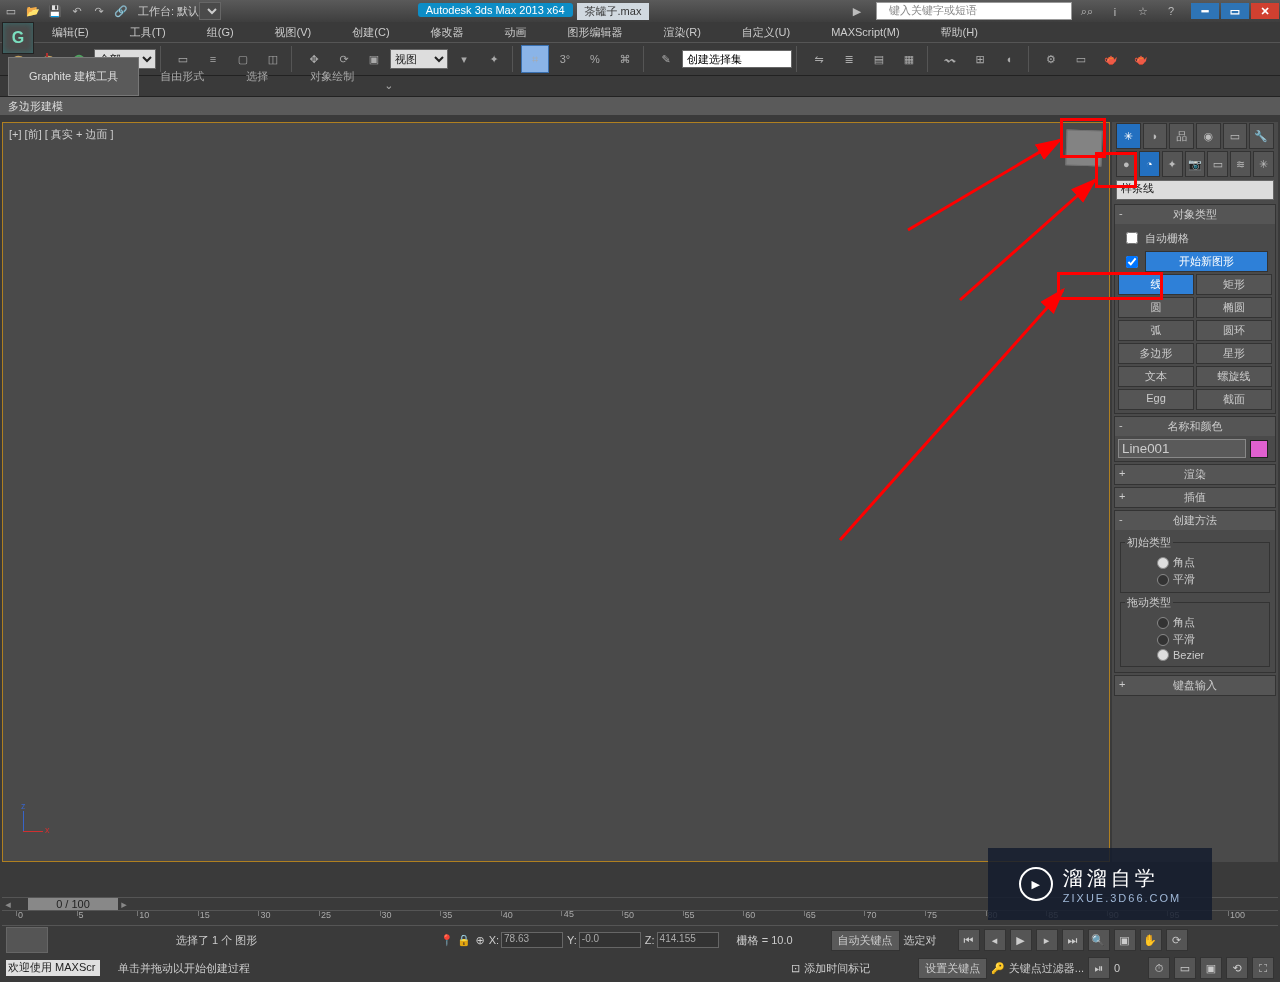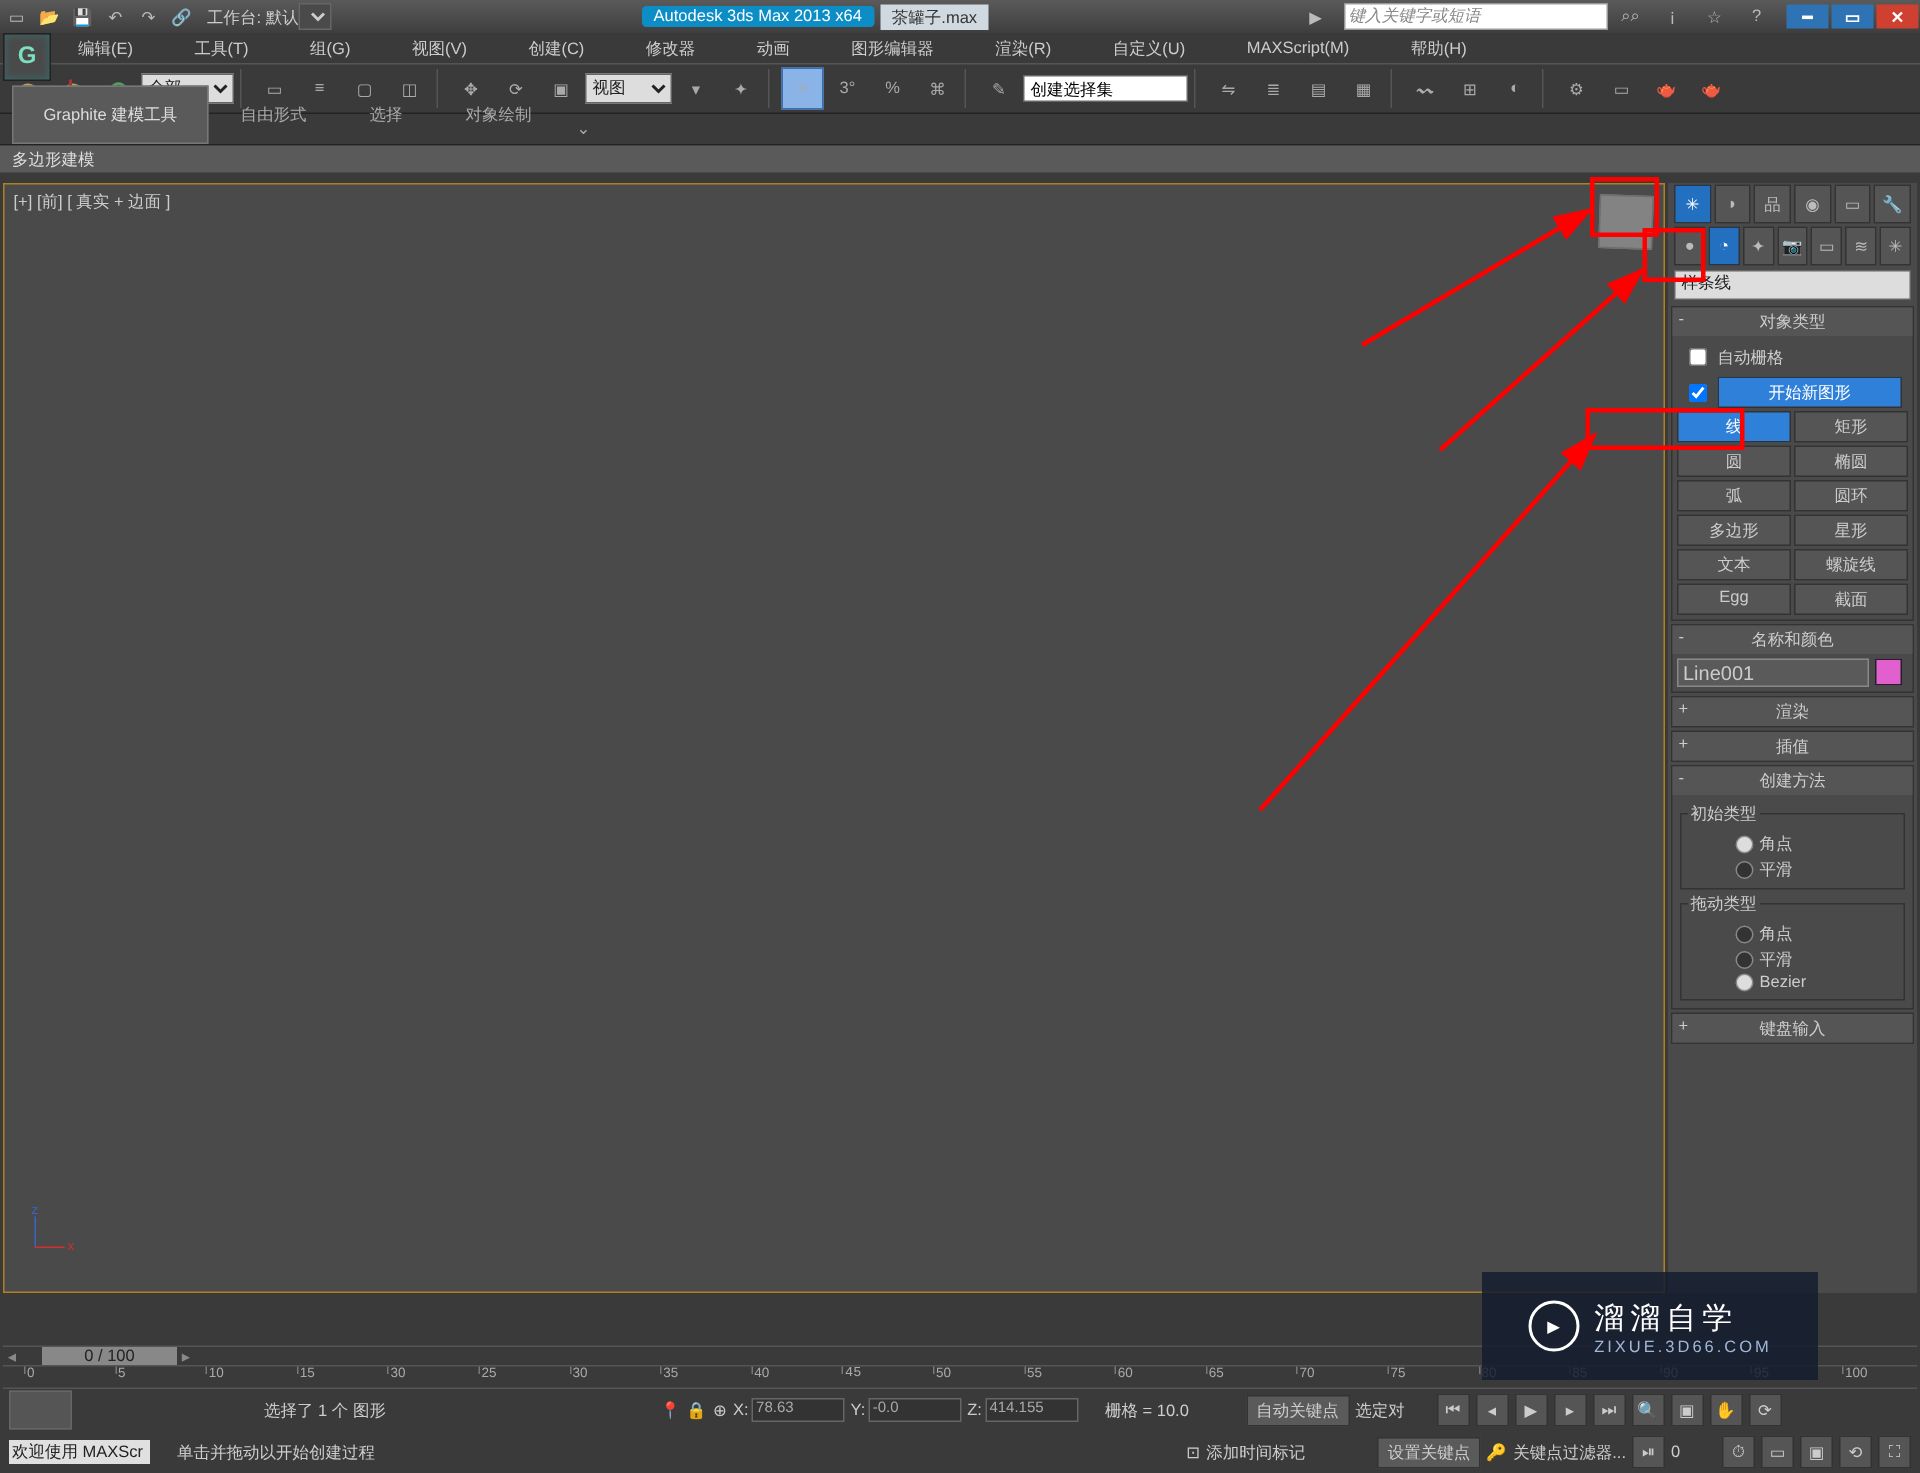--- a/index.html
+++ b/index.html
@@ -1,23 +1,23 @@
 <!DOCTYPE html>
 <html><head>
 <meta charset="utf-8">
 <style>
 html,body{margin:0;padding:0;width:1280px;height:982px;background:#3a3a3a;font-family:Arial,"Microsoft YaHei",sans-serif;font-size:11px;color:#ccc;overflow:hidden}
 .titlebar{height:22px;background:linear-gradient(#5a5a5a,#3e3e3e);display:flex;align-items:center;position:relative}
 .titlebar .icon-small{width:18px;height:18px;margin:0 2px;display:inline-flex;align-items:center;justify-content:center;color:#bbb}
 .titlebar .ws-label{color:#ccc;margin-left:6px}
 .titlebar select{background:#4a4a4a;color:#ccc;border:1px solid #666;height:18px;font-size:11px}
-.titlebar .title-area{flex:1;display:flex;align-items:center;justify-content:center;gap:4px;color:#cdd8e2}
+.titlebar .title-area{flex:1;display:flex;align-items:flex-start;justify-content:center;gap:4px;color:#cdd8e2}
 .titlebar .title-product{background:#0d8dc6;color:#fff;padding:1px 8px;border-radius:3px}
 .titlebar .title-file{background:#d1d9e0;color:#333;padding:1px 8px}
-.titlebar .search{width:170px;height:16px;background:#fff;color:#888;padding:0 2px;margin-left:8px;border:1px solid #999;font-style:italic}
+.titlebar .search{width:170px;height:16px;background:#fff;color:#888;padding:0 12px;margin-left:8px;border:1px solid #999;}
 .titlebar .right-icons{display:flex;align-items:center;gap:6px;margin:0 4px}
 .win-ctrl{display:flex;margin-left:4px}
 .win-ctrl div{width:28px;height:16px;display:flex;align-items:center;justify-content:center;color:#fff;font-weight:bold;margin:0 1px}
 .win-min{background:#2e74b5}
 .win-max{background:#2e74b5}
 .win-close{background:#d04030}
 .menubar{height:20px;background:#3a3a3a;display:flex;align-items:center;padding-left:40px;gap:17px;color:#ccc}
 .menubar .menu-item{padding:2px 12px;cursor:default}
 .app-icon{position:absolute;left:2px;top:22px;width:30px;height:30px;z-index:5;background:#4a4a4a;border:1px solid #222;box-shadow:inset 0 0 6px rgba(0,200,200,0.3);display:flex;align-items:center;justify-content:center;color:#7be0c0;font-size:16px;font-weight:bold}
 .toolbar{height:32px;background:#3a3a3a;border-top:1px solid #555;border-bottom:1px solid #222;display:flex;align-items:center;padding-left:4px;gap:2px}
@@ -261,21 +261,21 @@
         <div class="pbtn">文本</div>
         <div class="pbtn">螺旋线</div>
         <div class="pbtn">Egg</div>
         <div class="pbtn">截面</div>
       </div>
     </div>
   </div>
 
   <div class="rollout">
     <div class="rollout-head"><span class="toggle">-</span><span>名称和颜色</span></div>
-    <div class="rollout-body" style="display:flex;gap:4px;align-items:flex-start">
+    <div class="rollout-body" style="display:flex;gap:4px;align-items:center">
       <input class="name-input" value="Line001" style="">
       <div class="color-sw"></div>
     </div>
   </div>
 
   <div class="rollout">
     <div class="rollout-head"><span class="toggle">+</span><span>渲染</span></div>
   </div>
   <div class="rollout">
     <div class="rollout-head"><span class="toggle">+</span><span>插值</span></div>

